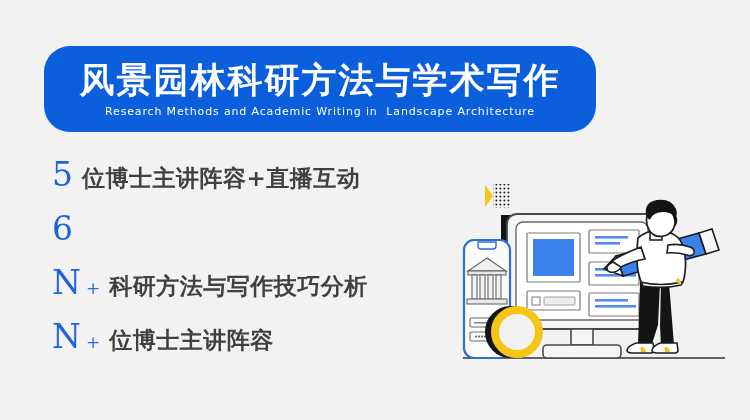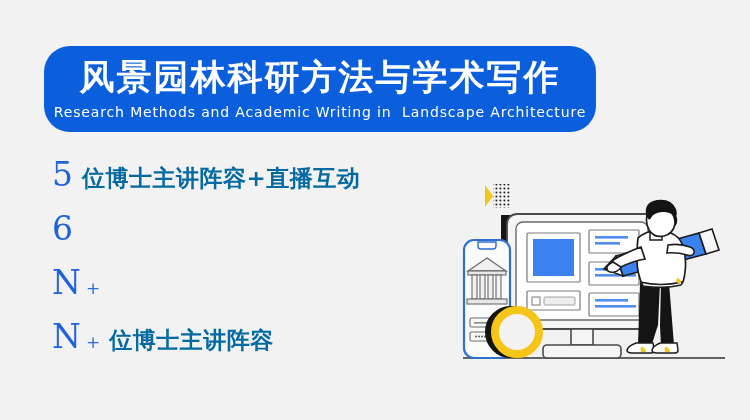--- a/index.html
+++ b/index.html
@@ -30,32 +30,32 @@
     background: #0b5fdc;
     border-radius: 26px;
     box-sizing: border-box;
     display: flex;
     flex-direction: column;
     align-items: center;
     justify-content: center;
   }
   #title-main {
     color: #ffffff;
-    font-family: Liberation Serif, serif;
+    font-family: Liberation Sans, sans-serif;
     font-size: 35px;
     font-weight: bold;
     letter-spacing: 2px;
     line-height: 1.06;
     white-space: nowrap;
     margin-top: 1px;
   }
   #title-sub {
     color: #ffffff;
     font-family: "DejaVu Sans", "Liberation Sans", sans-serif;
-    font-size: 14px;
+    font-size: 11px;
     font-weight: 400;
     letter-spacing: 0.85px;
     white-space: pre;
     margin-top: 7px;
     text-align: right;
   }
 
   
   #bullet-list {
     position: absolute;
@@ -79,21 +79,21 @@
   }
   .bullet-plus {
     color: #2a6ae0;
     font-family: "DejaVu Serif", "Liberation Serif", serif;
     font-size: 17px;
     line-height: 1;
     margin-left: 5px;
     margin-right: 3px;
   }
   .bullet-text {
-    color: #0369a1;
+    color: #404040;
     font-family: "DejaVu Serif", "Liberation Serif", serif;
     font-size: 23px;
     font-weight: bold;
     letter-spacing: 0.5px;
     line-height: 1;
     margin-left: 6px;
     white-space: pre;
   }
 
   
@@ -125,20 +125,21 @@
       <span class="bullet-text">位博士主讲阵容+直播互动</span>
     </div>
 
     <div class="bullet-row">
       <span class="bullet-marker">6</span>
     </div>
 
     <div class="bullet-row">
       <span class="bullet-marker">N</span>
       <span class="bullet-plus">+</span>
+      <span class="bullet-text">科研方法与写作技巧分析</span>
     </div>
 
     <div class="bullet-row">
       <span class="bullet-marker">N</span>
       <span class="bullet-plus">+</span>
       <span class="bullet-text">位博士主讲阵容</span>
     </div>
 
   </div>
 

